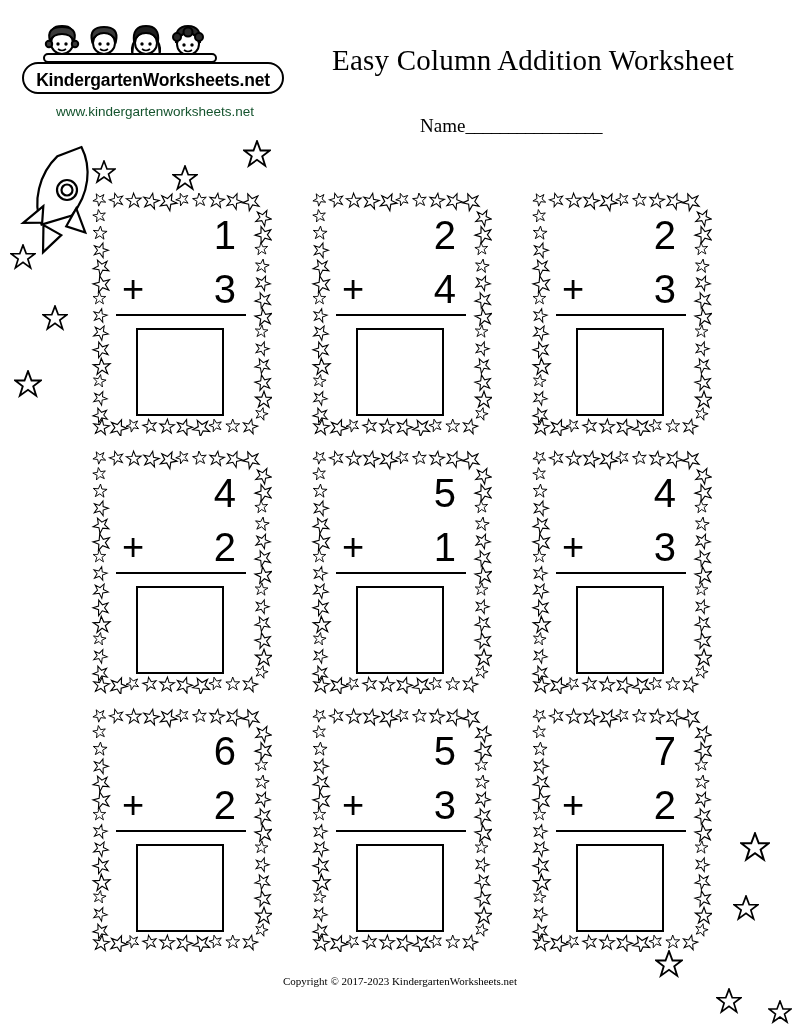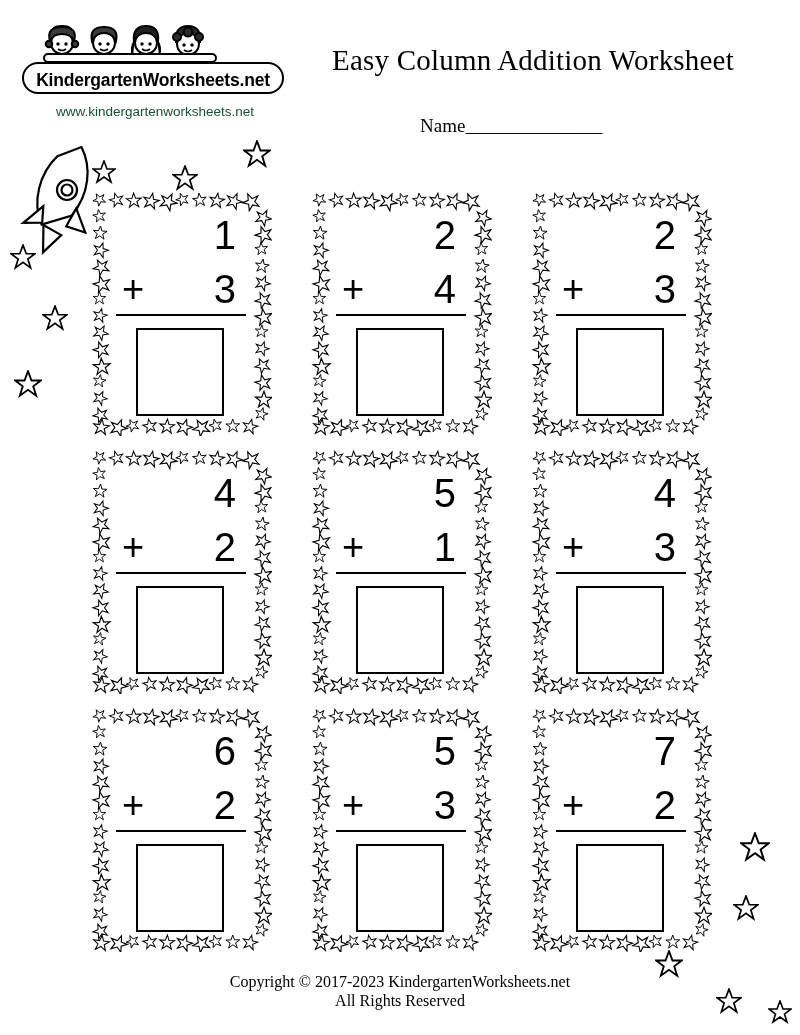--- a/index.html
+++ b/index.html
@@ -175,21 +175,21 @@
   }
 
   
   .footer {
     position: absolute;
     left: 0;
     top: 972px;
     width: 800px;
     text-align: center;
     font-family: "Liberation Serif", serif;
-    font-size: 16px;
+    font-size: 11px;
     line-height: 19px;
     color: #000;
   }
 </style>
 </head>
 <body>
 
 <div class="header">
 
   <div class="logo-block">
@@ -861,14 +861,13 @@
       </div>
       <div class="rule"></div>
       <div class="answer-box"></div>
     </div>
   </div>
 
 </div>
 
 <div class="footer">
   <div>Copyright © 2017-2023 KindergartenWorksheets.net</div>
-  <div>All Rights Reserved</div>
 </div>
 
 </body></html>

